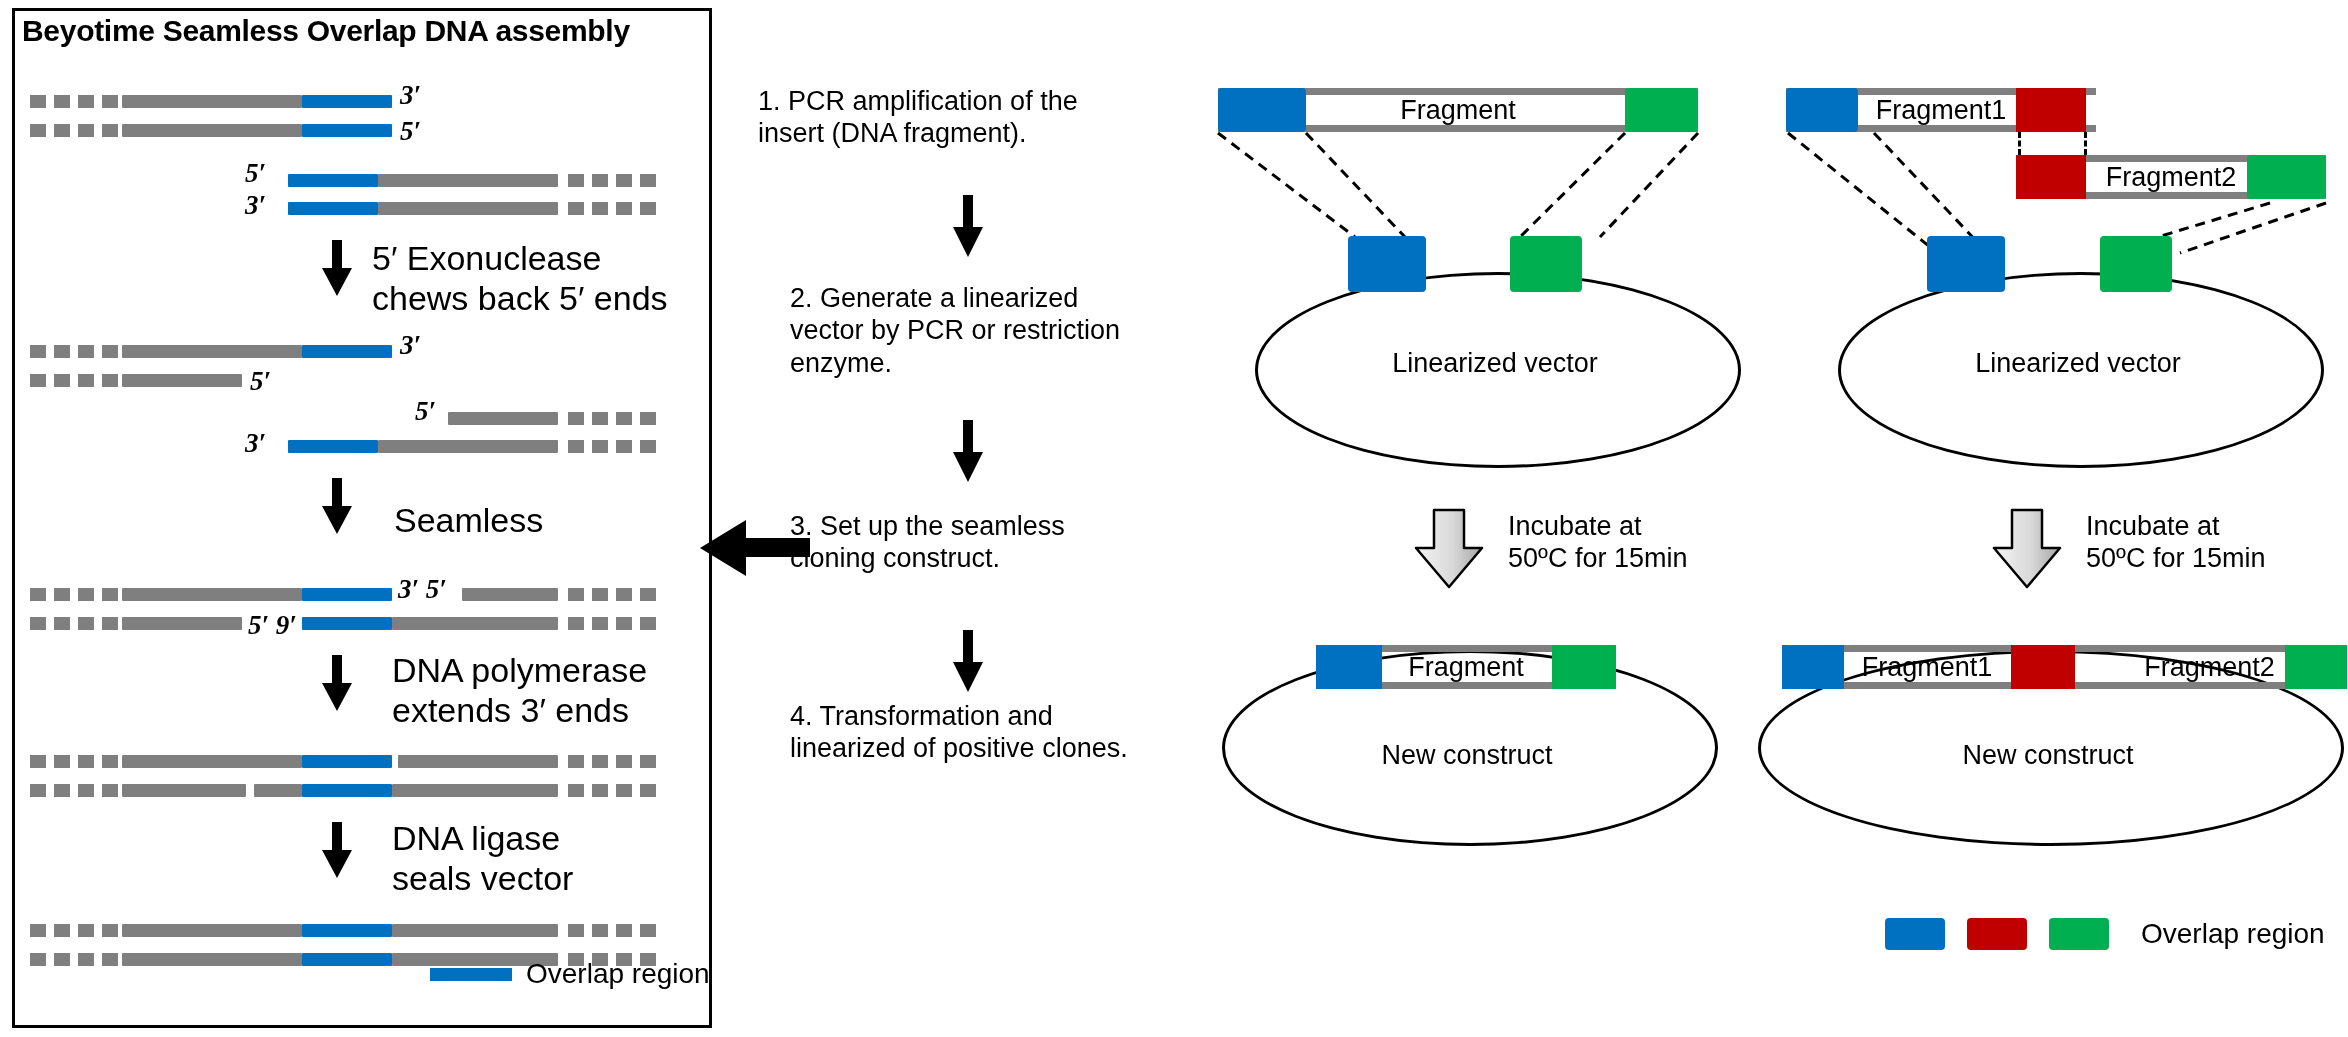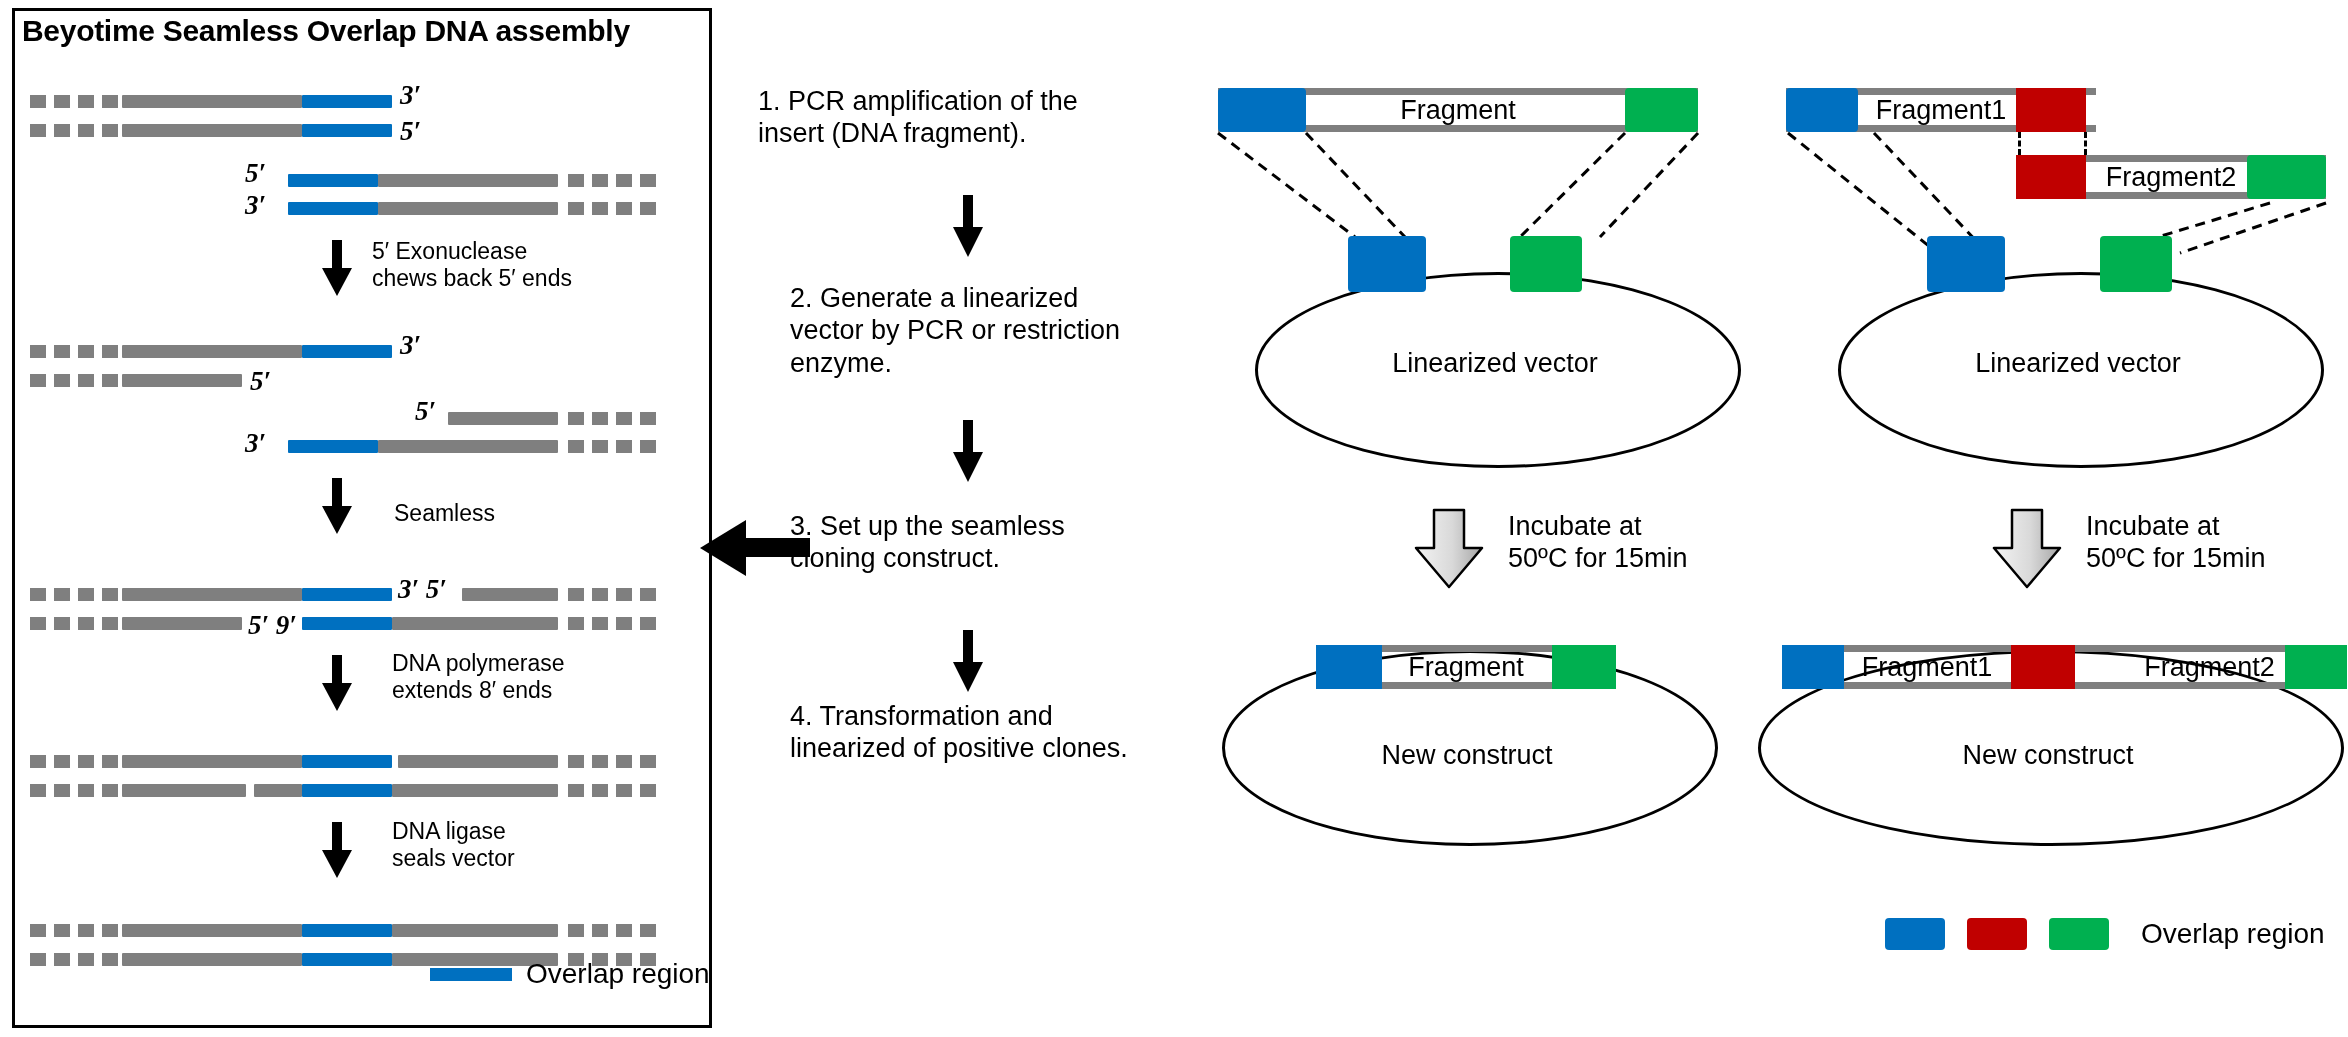--- a/index.html
+++ b/index.html
@@ -19,21 +19,21 @@
 
   .prime{position:absolute;font-size:27px;font-style:italic;font-weight:bold;
          font-family:"Liberation Serif","DejaVu Serif",serif;line-height:1;white-space:nowrap;}
 
   
   .dn-arrow{position:absolute;width:30px;height:56px;}
   .dn-arrow .shaft{position:absolute;left:10px;top:0;width:10px;height:32px;background:#000;}
   .dn-arrow .head{position:absolute;left:0;top:28px;width:0;height:0;
       border-left:15px solid transparent;border-right:15px solid transparent;border-top:28px solid #000;}
 
-  .step-label{position:absolute;font-size:23px;line-height:1.18;white-space:pre-line;}
+  .step-label{position:absolute;font-size:34px;line-height:1.18;white-space:pre-line;}
 
   
   #left-arrow{left:700px;top:520px;width:110px;height:56px;}
   #left-arrow .shaft{position:absolute;right:0;top:18px;width:70px;height:19px;background:#000;}
   #left-arrow .head{position:absolute;left:0;top:0;width:0;height:0;
       border-top:28px solid transparent;border-bottom:28px solid transparent;border-right:46px solid #000;}
 
   
   #left-legend{left:430px;top:958px;display:flex;align-items:center;gap:14px;}
   #left-legend .swatch{width:82px;height:13px;background:#0070c0;}
@@ -191,21 +191,21 @@
   <div class="dashpiece" style="left:592px;top:617px;"></div>
   <div class="dashpiece" style="left:616px;top:617px;"></div>
   <div class="dashpiece" style="left:640px;top:617px;"></div>
 </div>
 
 <div class="abs dn-arrow" style="left:322px;top:655px;">
   <div class="shaft"></div>
     <div class="head"></div>
 </div>
 <div class="abs step-label" style="left:392px;top:650px;">DNA polymerase
-extends 8′ ends</div>
+extends 3′ ends</div>
 
 <div class="abs" style="left:0;top:0;">
   <div class="dashpiece" style="left:30px;top:755px;"></div>
   <div class="dashpiece" style="left:54px;top:755px;"></div>
   <div class="dashpiece" style="left:78px;top:755px;"></div>
   <div class="dashpiece" style="left:102px;top:755px;"></div>
   <div class="seg gray" style="left:122px;top:755px;width:180px;"></div>
   <div class="seg blue" style="left:302px;top:755px;width:90px;"></div>
   <div class="seg gray" style="left:398px;top:755px;width:160px;"></div>
   <div class="dashpiece" style="left:568px;top:755px;"></div>

